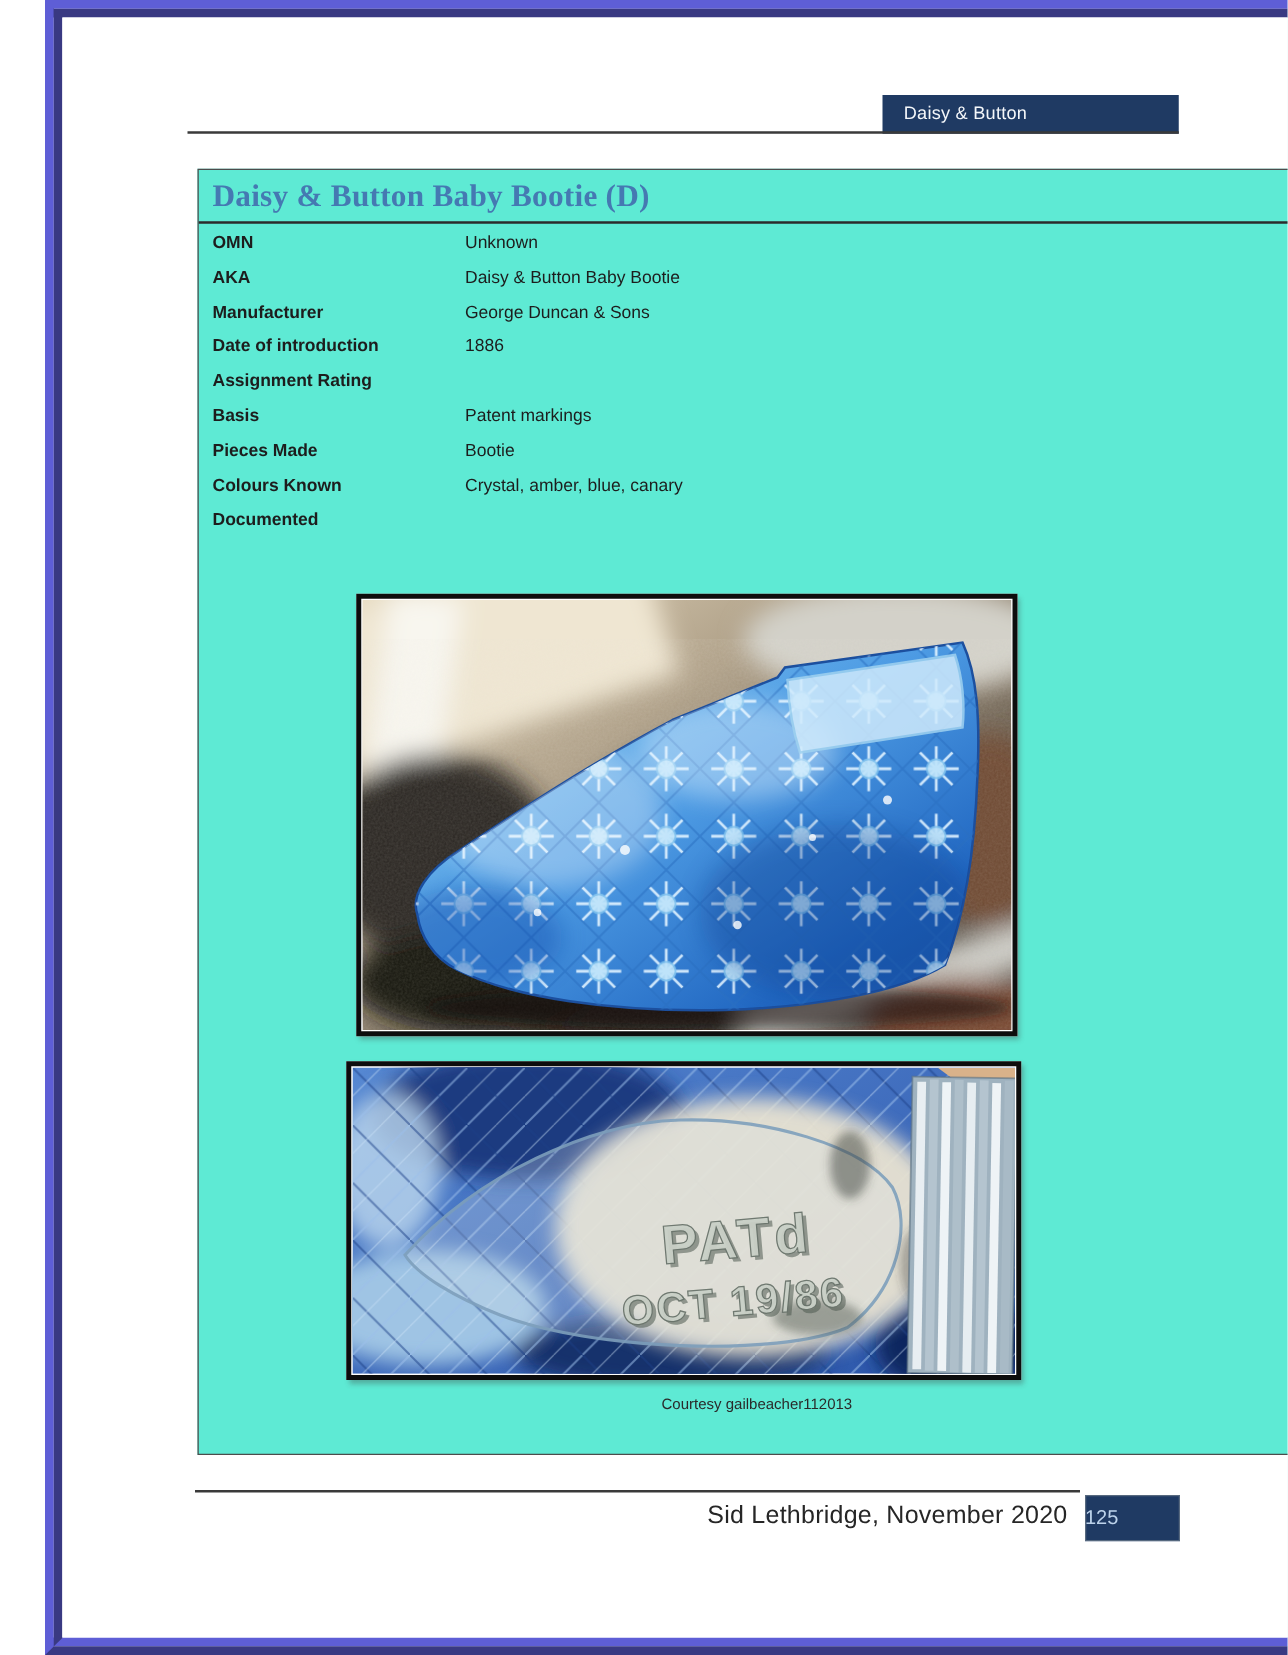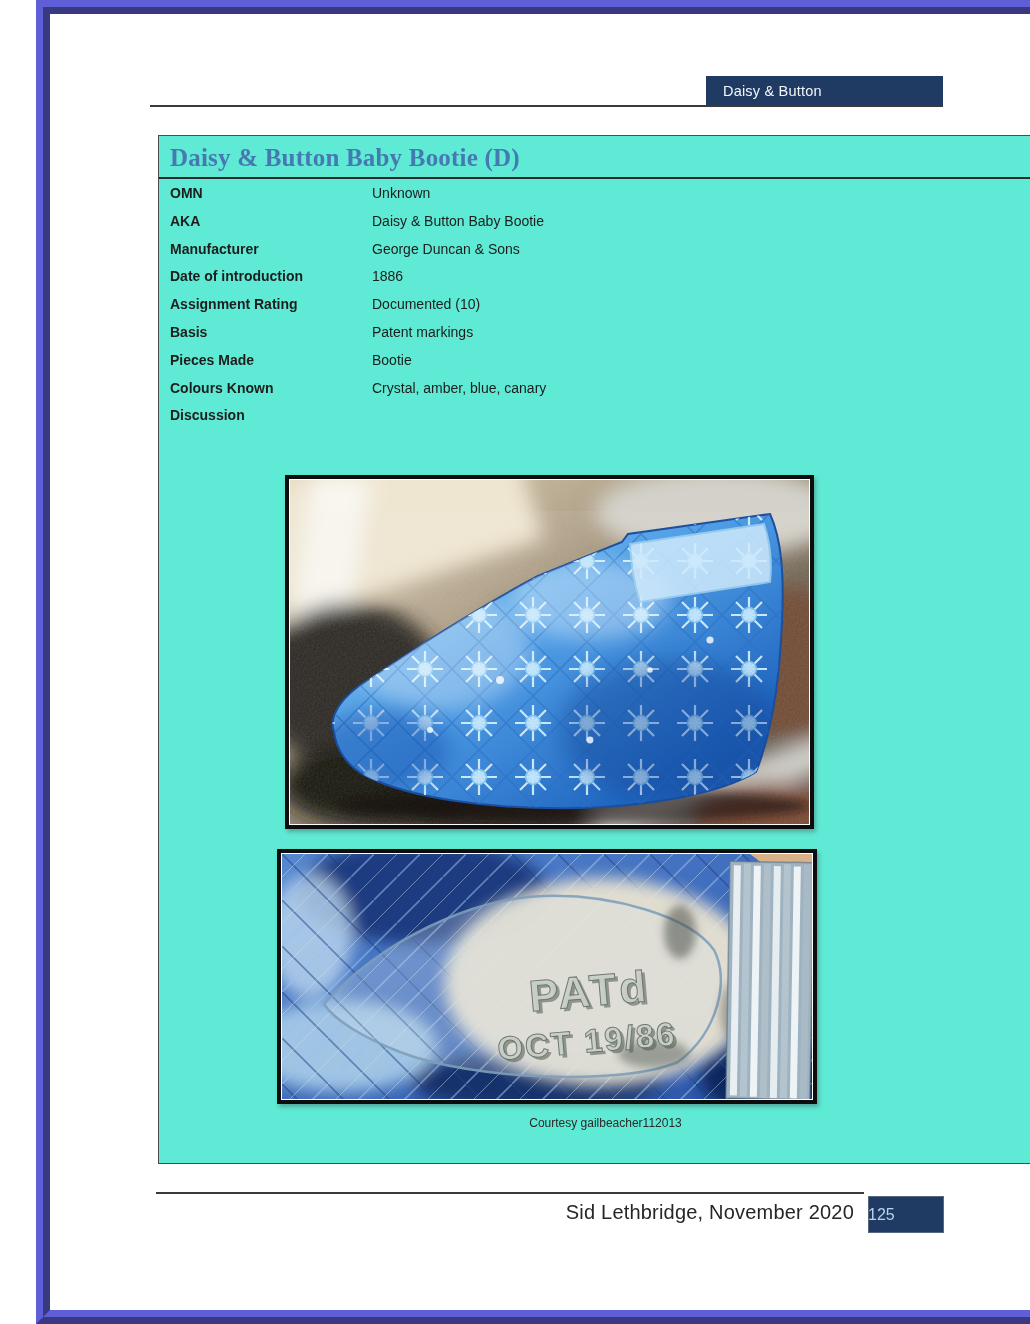--- a/index.html
+++ b/index.html
@@ -88,36 +88,35 @@
         <div class="row">
           <div class="lbl">Manufacturer</div>
           <div class="val">George Duncan &amp; Sons</div>
         </div>
         <div class="row">
           <div class="lbl">Date of introduction</div>
           <div class="val">1886</div>
         </div>
         <div class="row">
           <div class="lbl">Assignment Rating</div>
-          <div class="val">Documented (10)</div>
         </div>
         <div class="row">
           <div class="lbl">Basis</div>
           <div class="val">Patent markings</div>
         </div>
         <div class="row">
           <div class="lbl">Pieces Made</div>
           <div class="val">Bootie</div>
         </div>
         <div class="row">
           <div class="lbl">Colours Known</div>
           <div class="val">Crystal, amber, blue, canary</div>
         </div>
         <div class="row">
-          <div class="lbl">Discussion</div>
+          <div class="lbl">Documented</div>
         </div>
       </div>
 
       <div class="photo photo1">
         <svg width="519" height="344" viewBox="0 0 519 344">
           <defs>
             <linearGradient id="bg1" x1="0" y1="0" x2="1" y2="1">
               <stop offset="0" stop-color="#e6dac0"></stop>
               <stop offset="0.35" stop-color="#b0a189"></stop>
               <stop offset="0.65" stop-color="#6e6253"></stop>

